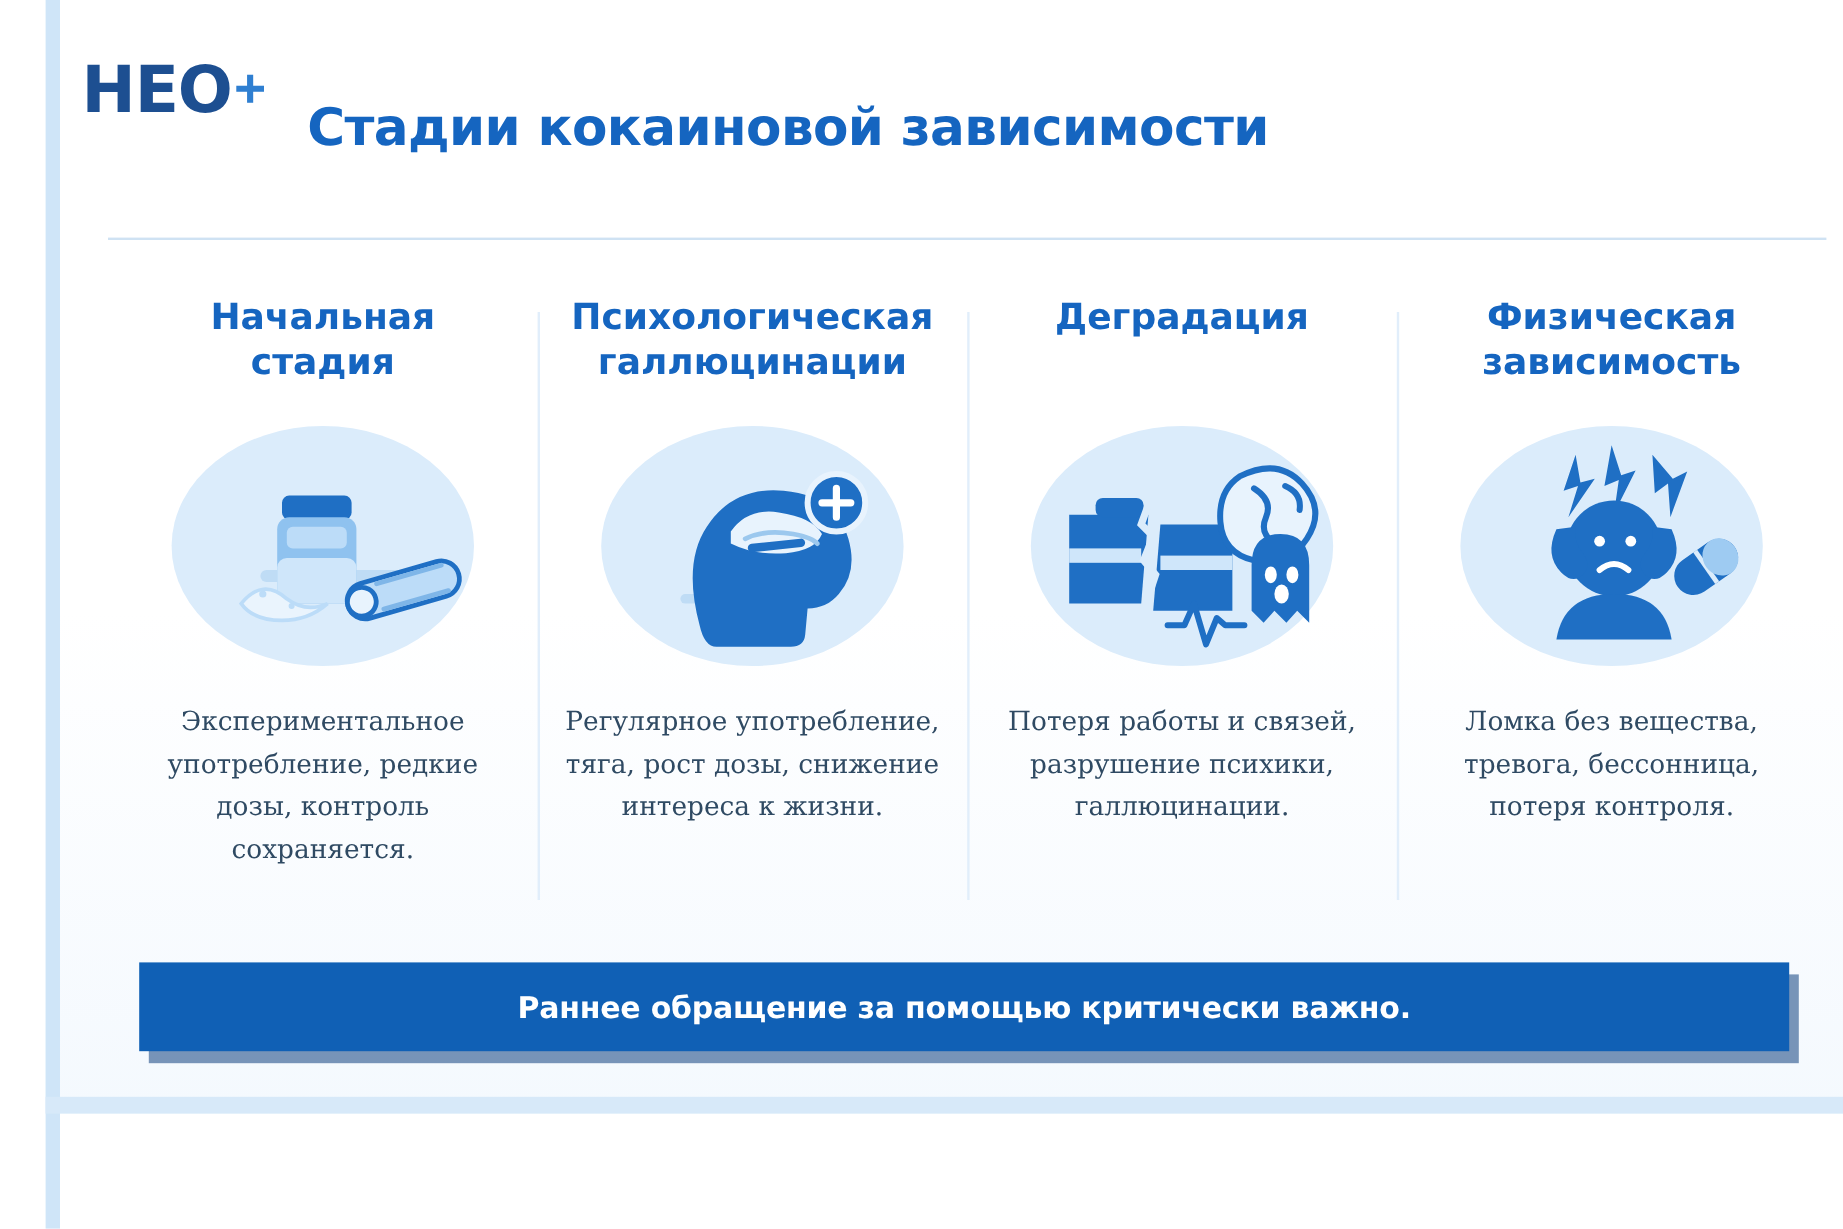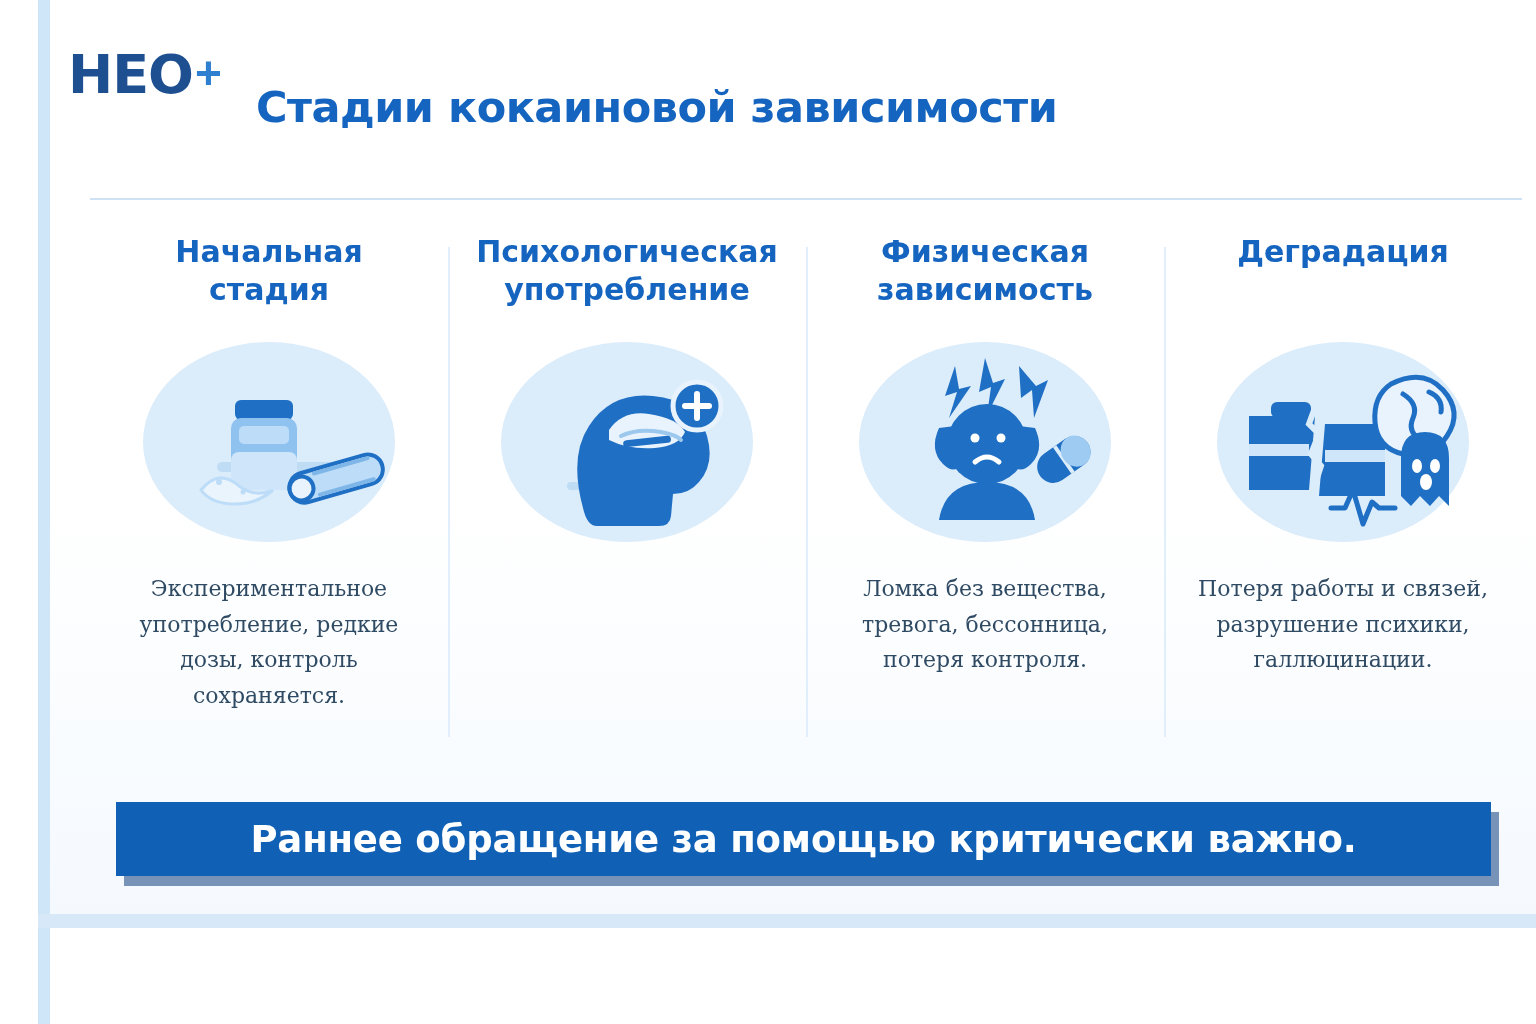--- a/index.html
+++ b/index.html
@@ -83,21 +83,21 @@
     top: 198px;
     width: 1432px;
     height: 2px;
     background: #cfe2f3;
   }
 
   
   .columns {
     position: absolute;
     left: 52px;
-    top: 233px;
+    top: 246px;
     width: 1432px;
     height: 520px;
     display: flex;
   }
   .col {
     position: relative;
     flex: 1 1 0;
     padding: 0 22px;
     box-sizing: border-box;
     text-align: center;
@@ -152,21 +152,21 @@
     top: 802px;
     width: 1375px;
     height: 74px;
     background: #1060b5;
     display: flex;
     align-items: center;
     justify-content: center;
   }
   .banner-text {
     color: #ffffff;
-    font-size: 37px;
+    font-size: 25px;
     font-weight: 700;
     font-family: "DejaVu Sans", sans-serif;
     letter-spacing: -0.2px;
   }
 </style>
 </head>
 <body>
 
 <div class="poster">
 
@@ -204,37 +204,68 @@
 
           <path d="M62 158 q18 -22 38 -4 q16 12 34 4 q-16 14 -38 14 q-24 0 -34 -14 z" fill="#eaf4fd" stroke="#bcdcf8" stroke-width="3"></path>
           <circle cx="80" cy="150" r="3" fill="#bcdcf8"></circle>
           <circle cx="104" cy="160" r="2.5" fill="#bcdcf8"></circle>
         </svg>
       </div>
       <div class="col-desc">Экспериментальное употребление, редкие дозы, контроль сохраняется.</div>
     </div>
 
     <div class="col">
-      <div class="col-title">Психологическая употребление</div>
+      <div class="col-title">Психологическая галлюцинации</div>
       <div class="icon-wrap">
         <svg width="260" height="220" viewBox="0 0 260 220">
           <ellipse cx="130" cy="110" rx="126" ry="100" fill="#dbecfb"></ellipse>
           <rect x="70" y="150" width="126" height="8" rx="4" fill="#bfdcf5"></rect>
 
           <path d="M86 176 q-14 -52 6 -82 q22 -34 64 -30 q44 4 54 40 q8 28 -8 46 q-10 12 -26 12 l-2 22 q-1 10 -12 10 l-62 0 q-10 0 -14 -18 z" fill="#1f6fc4"></path>
 
           <path d="M112 98 q14 -20 40 -16 q28 4 36 18 q-6 14 -30 16 q-26 2 -46 -8 z" fill="#e8f3fd"></path>
           <path d="M124 104 q16 -8 40 -4 q16 3 20 8" stroke="#9cc8ee" stroke-width="4" fill="none" stroke-linecap="round"></path>
 
           <rect x="126" y="106" width="48" height="7" rx="3.5" fill="#1f6fc4" transform="rotate(-6 150 109)"></rect>
 
           <circle cx="200" cy="74" r="24" fill="#1f6fc4" stroke="#e8f3fd" stroke-width="5"></circle>
           <path d="M200 62 v24 M188 74 h24" stroke="#ffffff" stroke-width="6" stroke-linecap="round"></path>
         </svg>
       </div>
+      <div class="col-desc">Регулярное употребление, тяга, рост дозы, снижение интереса к жизни.</div>
+    </div>
+
+    <div class="col">
+      <div class="col-title">Деградация</div>
+      <div class="icon-wrap">
+        <svg width="260" height="220" viewBox="0 0 260 220">
+          <ellipse cx="130" cy="110" rx="126" ry="100" fill="#dbecfb"></ellipse>
+
+          <path d="M36 84 h66 l-6 74 h-60 z" fill="#1f6fc4"></path>
+          <rect x="58" y="70" width="40" height="16" rx="6" fill="#1f6fc4"></rect>
+          <rect x="36" y="112" width="60" height="12" fill="#cfe6fa"></rect>
+
+          <path d="M112 92 h60 l0 72 h-66 z" fill="#1f6fc4"></path>
+          <rect x="112" y="118" width="60" height="12" fill="#cfe6fa"></rect>
+
+          <path d="M104 70 l-8 22 l10 10 l-8 20 l10 12 l-8 24" stroke="#dbecfb" stroke-width="6" fill="none"></path>
+
+          <path d="M178 52 q32 -16 52 6 q20 22 4 46 q-16 24 -44 18 q-26 -6 -28 -32 q-2 -26 16 -38 z" fill="#e8f3fd" stroke="#1f6fc4" stroke-width="5"></path>
+          <path d="M190 62 q16 10 10 24 q-6 14 8 22" stroke="#1f6fc4" stroke-width="5" fill="none" stroke-linecap="round"></path>
+          <path d="M216 60 q14 6 12 20" stroke="#1f6fc4" stroke-width="5" fill="none" stroke-linecap="round"></path>
+
+          <path d="M188 126 q0 -26 24 -26 q24 0 24 26 l0 48 l-10 -10 l-9 10 l-10 -10 l-9 10 l-10 -10 z" fill="#1f6fc4"></path>
+          <ellipse cx="204" cy="134" rx="5" ry="7" fill="#ffffff"></ellipse>
+          <ellipse cx="222" cy="134" rx="5" ry="7" fill="#ffffff"></ellipse>
+          <ellipse cx="213" cy="150" rx="6" ry="8" fill="#ffffff"></ellipse>
+
+          <path d="M118 176 l14 0 l8 -18 l10 34 l9 -22 l7 6 l16 0" stroke="#1f6fc4" stroke-width="5" fill="none" stroke-linecap="round" stroke-linejoin="round"></path>
+        </svg>
+      </div>
+      <div class="col-desc">Потеря работы и связей, разрушение психики, галлюцинации.</div>
     </div>
 
     <div class="col">
       <div class="col-title">Физическая зависимость</div>
       <div class="icon-wrap">
         <svg width="260" height="220" viewBox="0 0 260 220">
           <ellipse cx="130" cy="110" rx="126" ry="100" fill="#dbecfb"></ellipse>
 
           <path d="M100 34 l-10 30 l12 -4 l-8 26 l22 -32 l-12 3 z" fill="#1f6fc4"></path>
           <path d="M130 26 l-6 34 l12 -5 l-4 28 l18 -36 l-12 4 z" fill="#1f6fc4"></path>
@@ -254,50 +285,20 @@
           <g transform="rotate(-35 208 128)">
             <rect x="180" y="112" width="58" height="32" rx="16" fill="#1f6fc4"></rect>
             <path d="M209 112 v32" stroke="#dbecfb" stroke-width="4"></path>
             <rect x="209" y="112" width="29" height="32" rx="16" fill="#9ecbf2"></rect>
           </g>
         </svg>
       </div>
       <div class="col-desc">Ломка без вещества, тревога, бессонница, потеря контроля.</div>
     </div>
 
-    <div class="col">
-      <div class="col-title">Деградация</div>
-      <div class="icon-wrap">
-        <svg width="260" height="220" viewBox="0 0 260 220">
-          <ellipse cx="130" cy="110" rx="126" ry="100" fill="#dbecfb"></ellipse>
-
-          <path d="M36 84 h66 l-6 74 h-60 z" fill="#1f6fc4"></path>
-          <rect x="58" y="70" width="40" height="16" rx="6" fill="#1f6fc4"></rect>
-          <rect x="36" y="112" width="60" height="12" fill="#cfe6fa"></rect>
-
-          <path d="M112 92 h60 l0 72 h-66 z" fill="#1f6fc4"></path>
-          <rect x="112" y="118" width="60" height="12" fill="#cfe6fa"></rect>
-
-          <path d="M104 70 l-8 22 l10 10 l-8 20 l10 12 l-8 24" stroke="#dbecfb" stroke-width="6" fill="none"></path>
-
-          <path d="M178 52 q32 -16 52 6 q20 22 4 46 q-16 24 -44 18 q-26 -6 -28 -32 q-2 -26 16 -38 z" fill="#e8f3fd" stroke="#1f6fc4" stroke-width="5"></path>
-          <path d="M190 62 q16 10 10 24 q-6 14 8 22" stroke="#1f6fc4" stroke-width="5" fill="none" stroke-linecap="round"></path>
-          <path d="M216 60 q14 6 12 20" stroke="#1f6fc4" stroke-width="5" fill="none" stroke-linecap="round"></path>
-
-          <path d="M188 126 q0 -26 24 -26 q24 0 24 26 l0 48 l-10 -10 l-9 10 l-10 -10 l-9 10 l-10 -10 z" fill="#1f6fc4"></path>
-          <ellipse cx="204" cy="134" rx="5" ry="7" fill="#ffffff"></ellipse>
-          <ellipse cx="222" cy="134" rx="5" ry="7" fill="#ffffff"></ellipse>
-          <ellipse cx="213" cy="150" rx="6" ry="8" fill="#ffffff"></ellipse>
-
-          <path d="M118 176 l14 0 l8 -18 l10 34 l9 -22 l7 6 l16 0" stroke="#1f6fc4" stroke-width="5" fill="none" stroke-linecap="round" stroke-linejoin="round"></path>
-        </svg>
-      </div>
-      <div class="col-desc">Потеря работы и связей, разрушение психики, галлюцинации.</div>
-    </div>
-
   </div>
 
   <div class="banner-shadow"></div>
   <div class="banner">
     <span class="banner-text">Раннее обращение за помощью критически важно.</span>
   </div>
 
 </div>
 
 </body></html>

